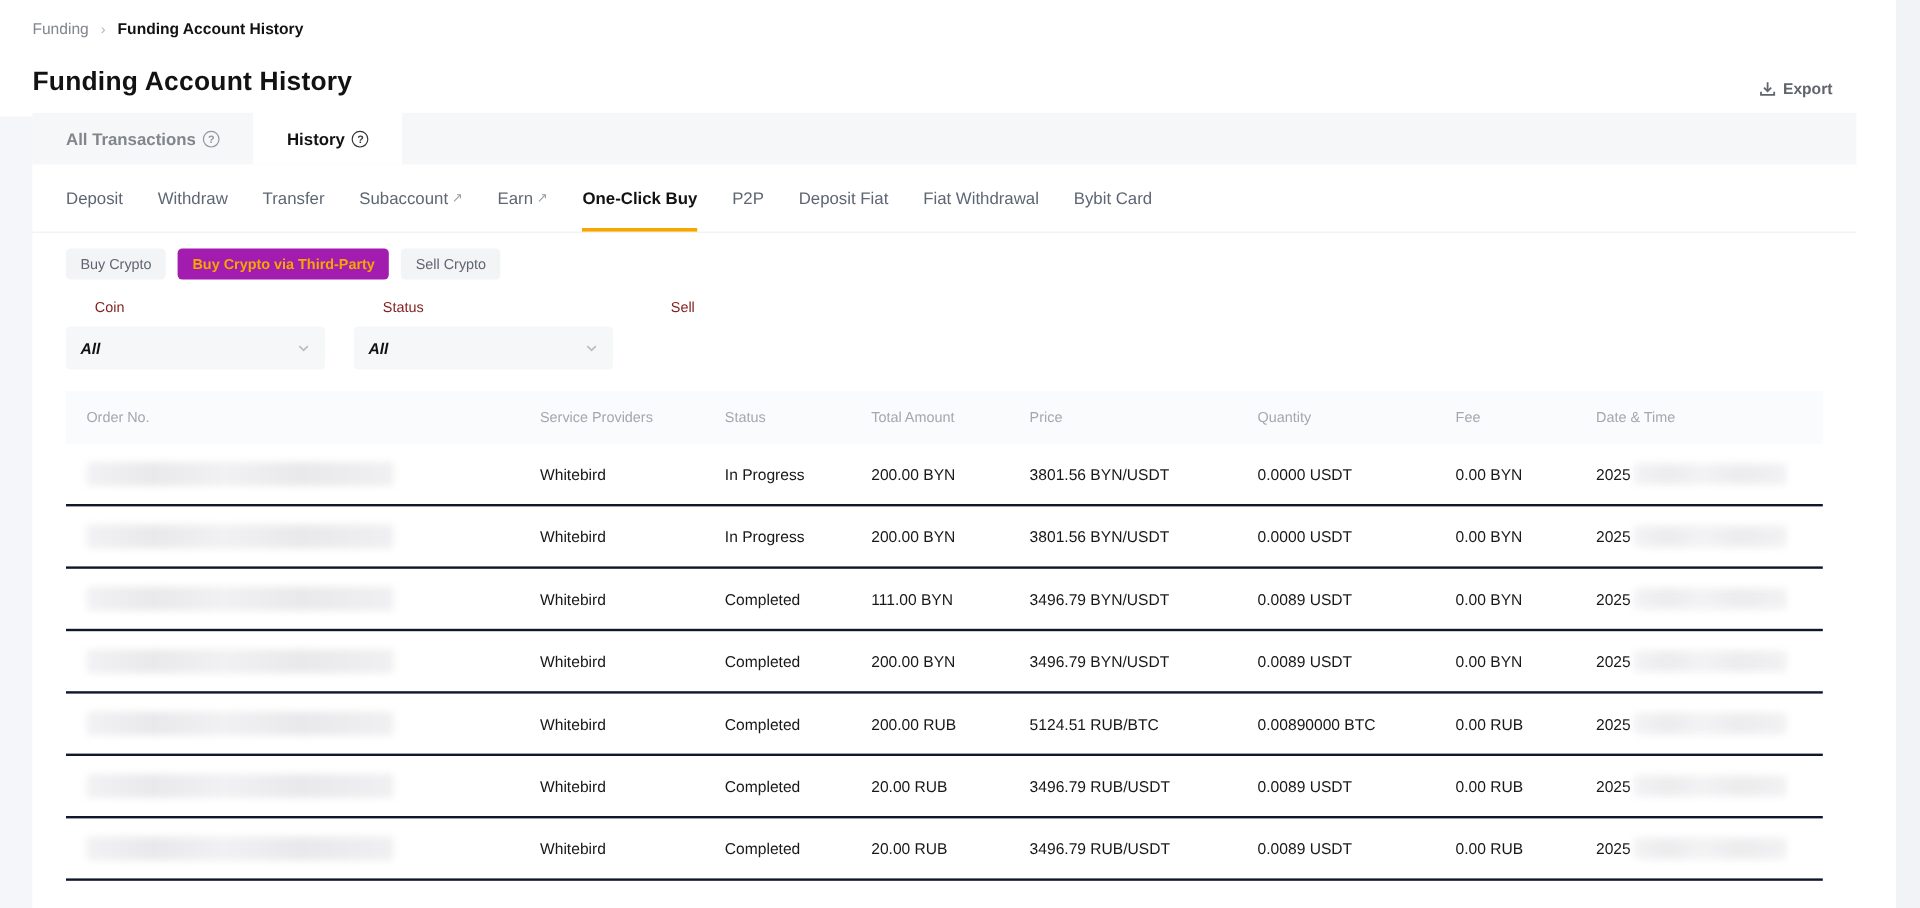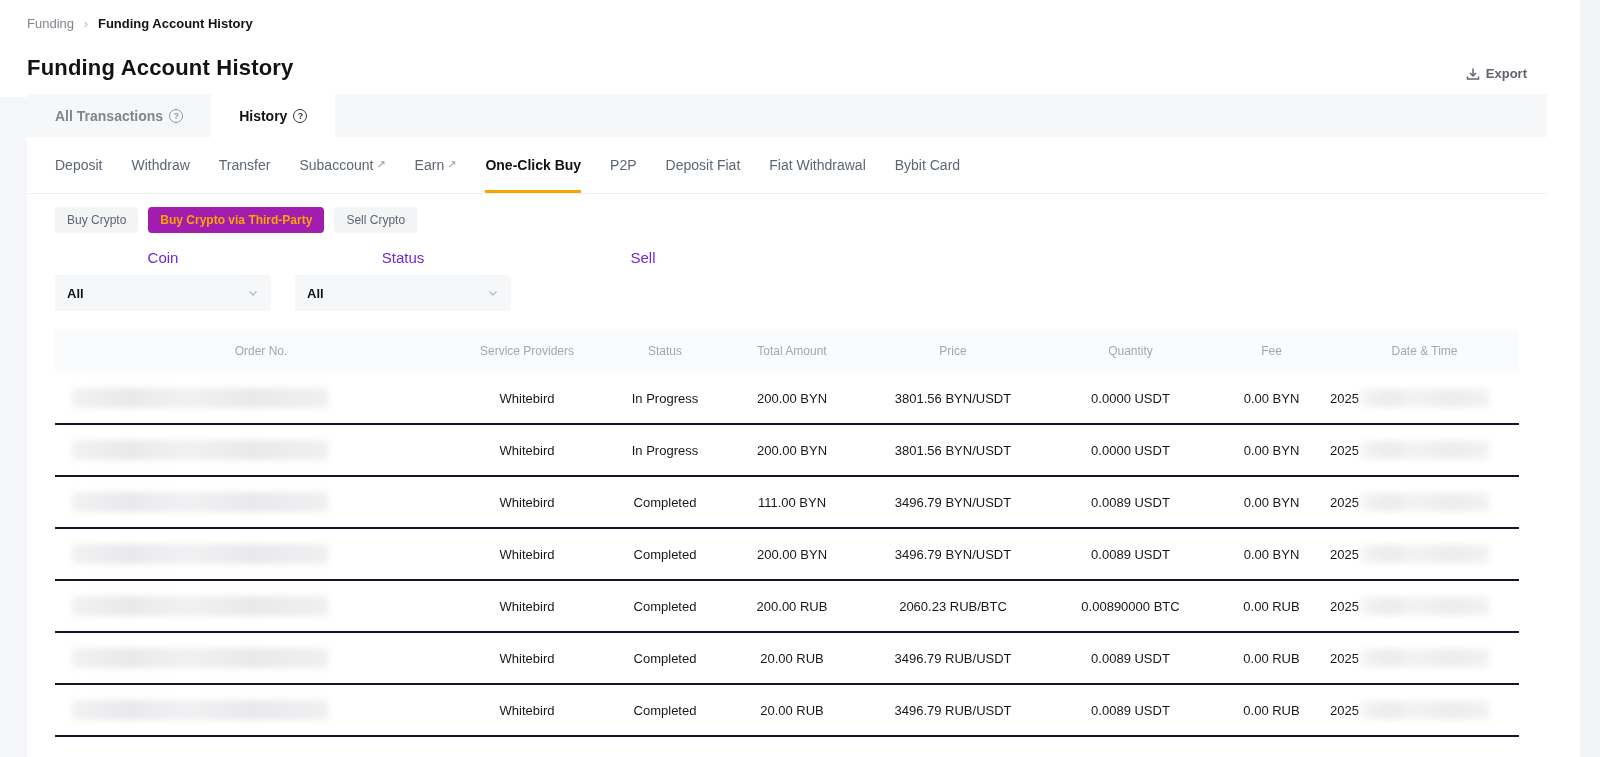--- a/index.html
+++ b/index.html
@@ -14,21 +14,21 @@
   .breadcrumb { display:flex; align-items:flex-end; gap:10px; font-size:13px; }
   .crumb-parent { color:#81858c; cursor:pointer; }
   .crumb-sep { color:#b0b4bb; font-size:12px; }
   .crumb-current { color:#121214; font-weight:700; }
   .title-row { display:flex; align-items:flex-end; justify-content:space-between; margin-top:24px; padding-bottom:13px; }
   .page-title { font-size:22px; font-weight:700; color:#121214; letter-spacing:.2px; }
   .export-btn { display:flex; align-items:center; gap:6px; font-size:13px; font-weight:700; color:#60646c; cursor:pointer; }
   .export-btn svg { display:block; }
 
   
-  .card { position:relative; z-index:1; margin:0 53px 0 27px; background:#fff;text-align:center; }
+  .card { position:relative; z-index:1; margin:0 53px 0 27px; background:#fff; }
 
   
   .tabbar { display:flex; background:#f6f7f9; height:43px; }
   .tab { display:flex; align-items:center; gap:6px; padding:0 28px; font-size:14px; font-weight:700;
          color:#81858c; cursor:pointer; }
   .tab.active { background:#fff; color:#121214; }
   .help-icon { width:14px; height:14px; border:1.3px solid currentColor; border-radius:50%;
          font-size:9px; font-weight:700; display:inline-flex; align-items:center; justify-content:center; opacity:.85; }
 
   
@@ -41,24 +41,24 @@
 
   
   .pills { display:flex; gap:10px; padding:13px 0 0 28px; }
   .pill { height:26px; display:flex; align-items:center; padding:0 12px; border-radius:4px;
          background:#f3f4f6; font-size:12px; color:#5e6673; cursor:pointer; }
   .pill.active { color:#f7a600; font-weight:700; background:#a21caf; }
 
   
   .filters { display:flex; gap:24px; padding:16px 0 0 28px; }
   .filter-col { width:216px; }
-  .filter-label { font-size:15px; color:#6d28d9; margin-bottom:9px; }
+  .filter-label { font-size:12px; color:#7f1d1d; margin-bottom:9px;margin-left:24px; }
   .select-box { height:36px; background:#f6f7f9; border-radius:4px; display:flex; align-items:center;
          justify-content:space-between; padding:0 12px; cursor:pointer; }
-  .select-value { font-size:13px; font-weight:700; color:#121214; }
+  .select-value { font-size:13px; font-weight:700; color:#121214;font-style:italic; }
   .date-box { height:36px; background:#f6f7f9; border-radius:4px; display:flex; align-items:center;
          padding:0 10px; gap:8px; cursor:pointer; }
   .date-ph { font-size:13px; color:#b5b8bf; flex:1; }
   .date-ph.end { flex:1.2; }
   .date-arrow { color:#c6c9cf; font-size:13px; }
 
   
   .table { margin:18px 28px 0 28px; }
   .thead, .trow { display:grid; grid-template-columns:378px 154px 122px 132px 190px 165px 117px 1fr;
          padding-left:17px; align-items:center; }
@@ -261,21 +261,21 @@
         <div class="redact date"></div>
       </div>
     </div>
         <div class="trow">
       <div>
             <div class="redact order"></div>
           </div>
       <div>Whitebird</div>
       <div>Completed</div>
       <div>200.00 RUB</div>
-      <div>2060.23 RUB/BTC</div>
+      <div>5124.51 RUB/BTC</div>
       <div>0.00890000 BTC</div>
       <div>0.00 RUB</div>
       <div class="cell-date">
         <span>2025</span>
         <div class="redact date"></div>
       </div>
     </div>
         <div class="trow">
       <div>
             <div class="redact order"></div>

